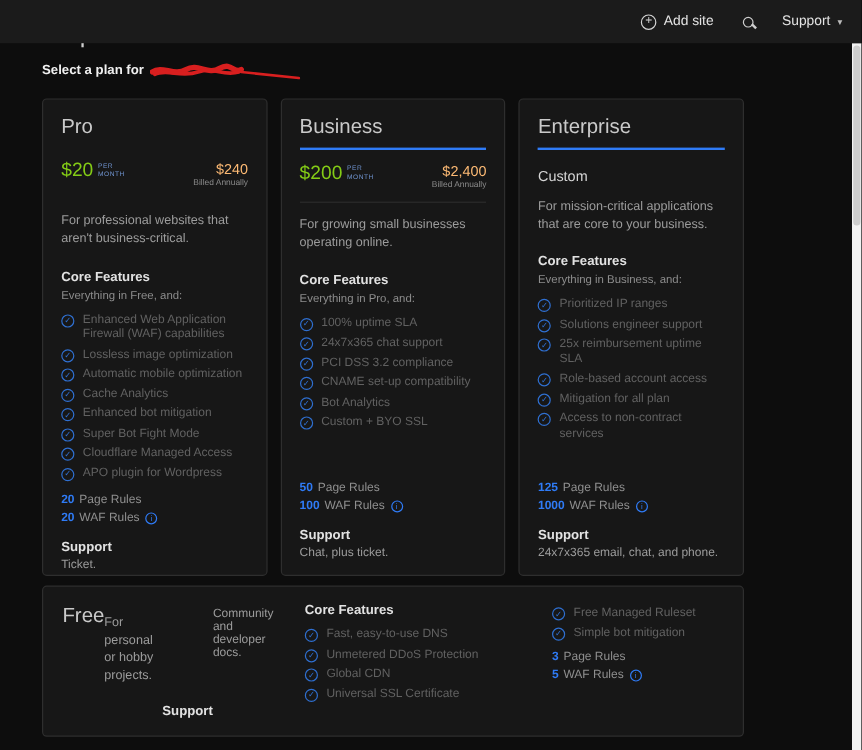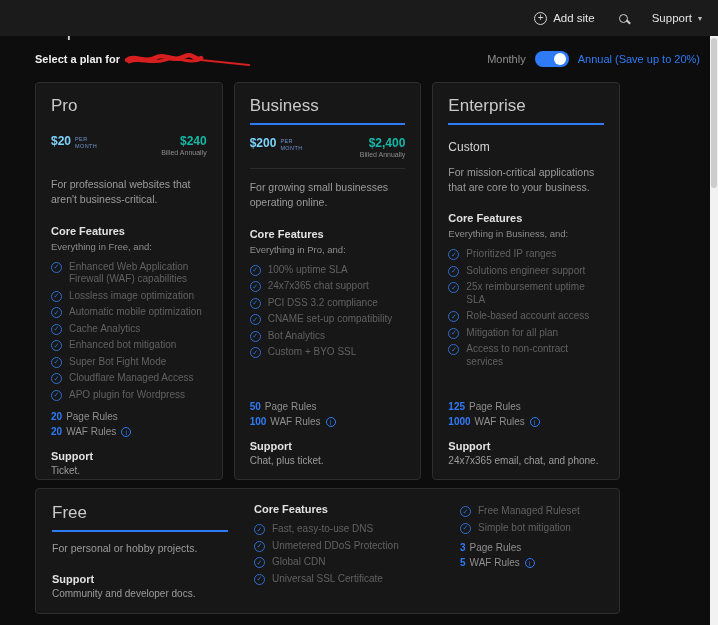--- a/index.html
+++ b/index.html
@@ -28,46 +28,46 @@
   .knob{width:12px;height:12px;border-radius:50%;background:#ffffff;position:absolute;top:2px;right:3px}
 
   
   .cards{display:flex;gap:11px;margin-top:14px;width:585px}
   .card{background:#171717;border:1px solid #2e2e2e;border-radius:4px;padding:13px 15px;display:flex;flex-direction:column}
   .cards .card{flex:1;height:398px;overflow:hidden}
   h2.plan{font-size:17px;font-weight:400;color:#c9c9c9}
   .underline{height:2px;background:#2f7bf6;margin-top:7px}
   .price-row{display:flex;justify-content:space-between;margin-top:12px}
   .price-left{display:flex;gap:4px}
-  .price{font-size:12px;font-weight:700;color:#7dd3fc;line-height:1}
+  .price{font-size:16px;font-weight:400;color:#84cc16;line-height:1}
   .per{display:flex;flex-direction:column;gap:1px;margin-top:1px}
   .per span{font-size:5.5px;color:#6f93cf;letter-spacing:.4px}
   .price-right{display:flex;flex-direction:column;align-items:flex-end}
-  .billed-amt{font-size:12px;font-weight:700;color:#14b8a6;line-height:1.1}
+  .billed-amt{font-size:12px;font-weight:400;color:#fdba74;line-height:1.1}
   .billed-note{font-size:7px;color:#8b8b8b;margin-top:1px}
   .divider{height:1px;background:#2c2c2c;margin-top:10px}
   .desc{font-size:10.5px;color:#9c9c9c;line-height:1.4;margin-top:11px}
   .custom-label{font-size:12px;color:#d6d6d6;margin-top:15px}
   .cf-title{font-size:11px;font-weight:700;color:#e2e2e2;margin-top:18px}
   .cf-sub{font-size:9.5px;color:#8d8d8d;margin-top:4px}
   ul.features{list-style:none;margin-top:9px}
   .feature{display:flex;gap:7px;margin-bottom:4px;align-items:flex-start}
   .check-icon{flex:0 0 auto;width:11px;height:11px;border:1px solid #2f6fd0;border-radius:50%;color:#2f6fd0;font-size:7px;display:flex;align-items:center;justify-content:center;margin-top:1px}
   .feature-text{font-size:10px;color:#616161;line-height:1.25}
   .rules{margin-top:auto;padding-top:6px}
   .rule{font-size:10px;margin-bottom:4px;display:flex;align-items:flex-end;gap:4px}
   .rule-val{color:#2f7bf6;font-weight:700}
   .rule-label{color:#8f8f8f}
   .info-icon{width:10px;height:10px;border:1px solid #2f7bf6;border-radius:50%;color:#2f7bf6;font-size:6.5px;display:inline-flex;align-items:center;justify-content:center;margin-left:1px;cursor:pointer}
   .support-title{font-size:11px;font-weight:700;color:#e2e2e2;margin-top:9px}
   .support-text{font-size:10px;color:#9c9c9c;margin-top:3px}
 
   
   .free-card{width:585px;margin-top:8px;height:126px;flex-direction:row;gap:26px;padding:14px 16px}
-  .free-col1{width:176px;display:flex;flex-direction:column}
+  .free-col1{width:176px;display:flex;}
   .free-col2{width:180px}
   .free-col3{flex:1}
   .free-col1 .support-title{margin-top:auto}
   .free-card .desc{margin-top:9px}
   .free-col2 .cf-title{margin-top:0}
   .free-card ul.features{margin-top:8px}
   .free-col3 ul.features{margin-top:2px}
   .free-col3 .rules{margin-top:8px;padding-top:0}
 
   
@@ -98,27 +98,20 @@
   </div>
 
   <div class="subrow">
     <div class="select-wrap">
       <span>Select a plan for</span>
       <svg class="redaction" width="128" height="16" viewBox="0 0 128 16">
         <path d="M2 8 C 10 2, 20 12, 30 6 S 48 11, 58 5 S 70 10, 76 6" fill="none" stroke="#d81f1f" stroke-width="4.5" stroke-linecap="round"></path>
         <path d="M4 10 C 14 5, 26 13, 40 8 S 60 12, 74 8" fill="none" stroke="#d81f1f" stroke-width="3" stroke-linecap="round"></path>
         <path d="M76 8 L 124 13" fill="none" stroke="#d81f1f" stroke-width="2.2" stroke-linecap="round"></path>
       </svg>
-    </div>
-    <div class="billing">
-      <span class="monthly">Monthly</span>
-      <div class="toggle">
-        <div class="knob"></div>
-      </div>
-      <span class="annual">Annual (Save up to 20%)</span>
     </div>
   </div>
 
   <div class="cards">
 
     <section class="card">
       <h2 class="plan">Pro</h2>
       <div class="underline"></div>
       <div class="price-row">
         <div class="price-left">

